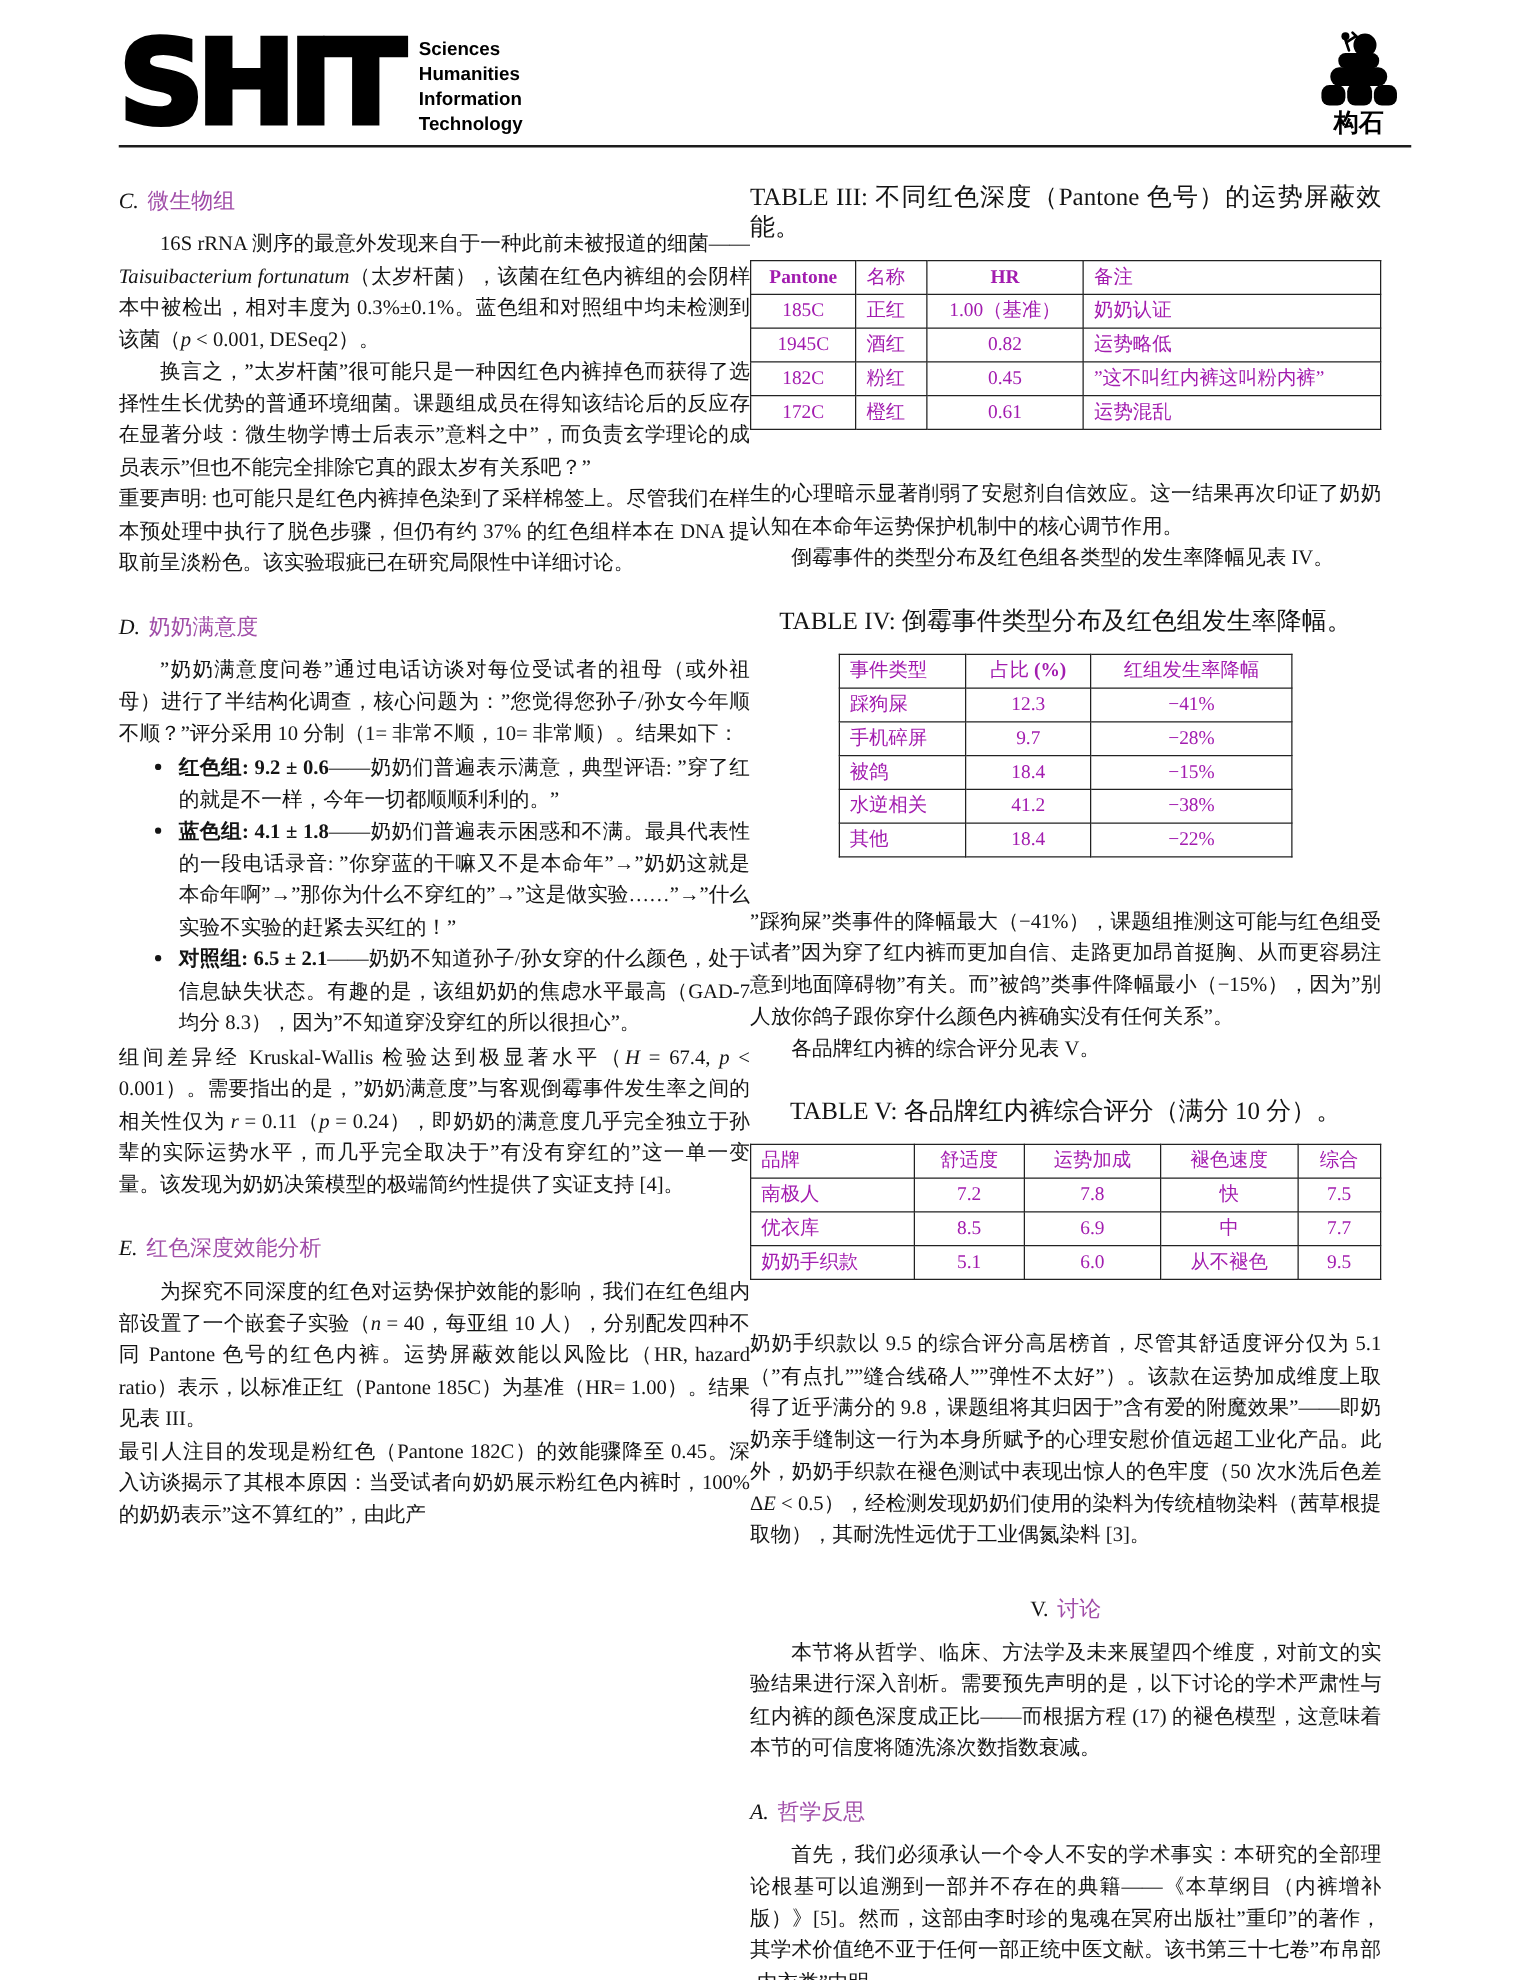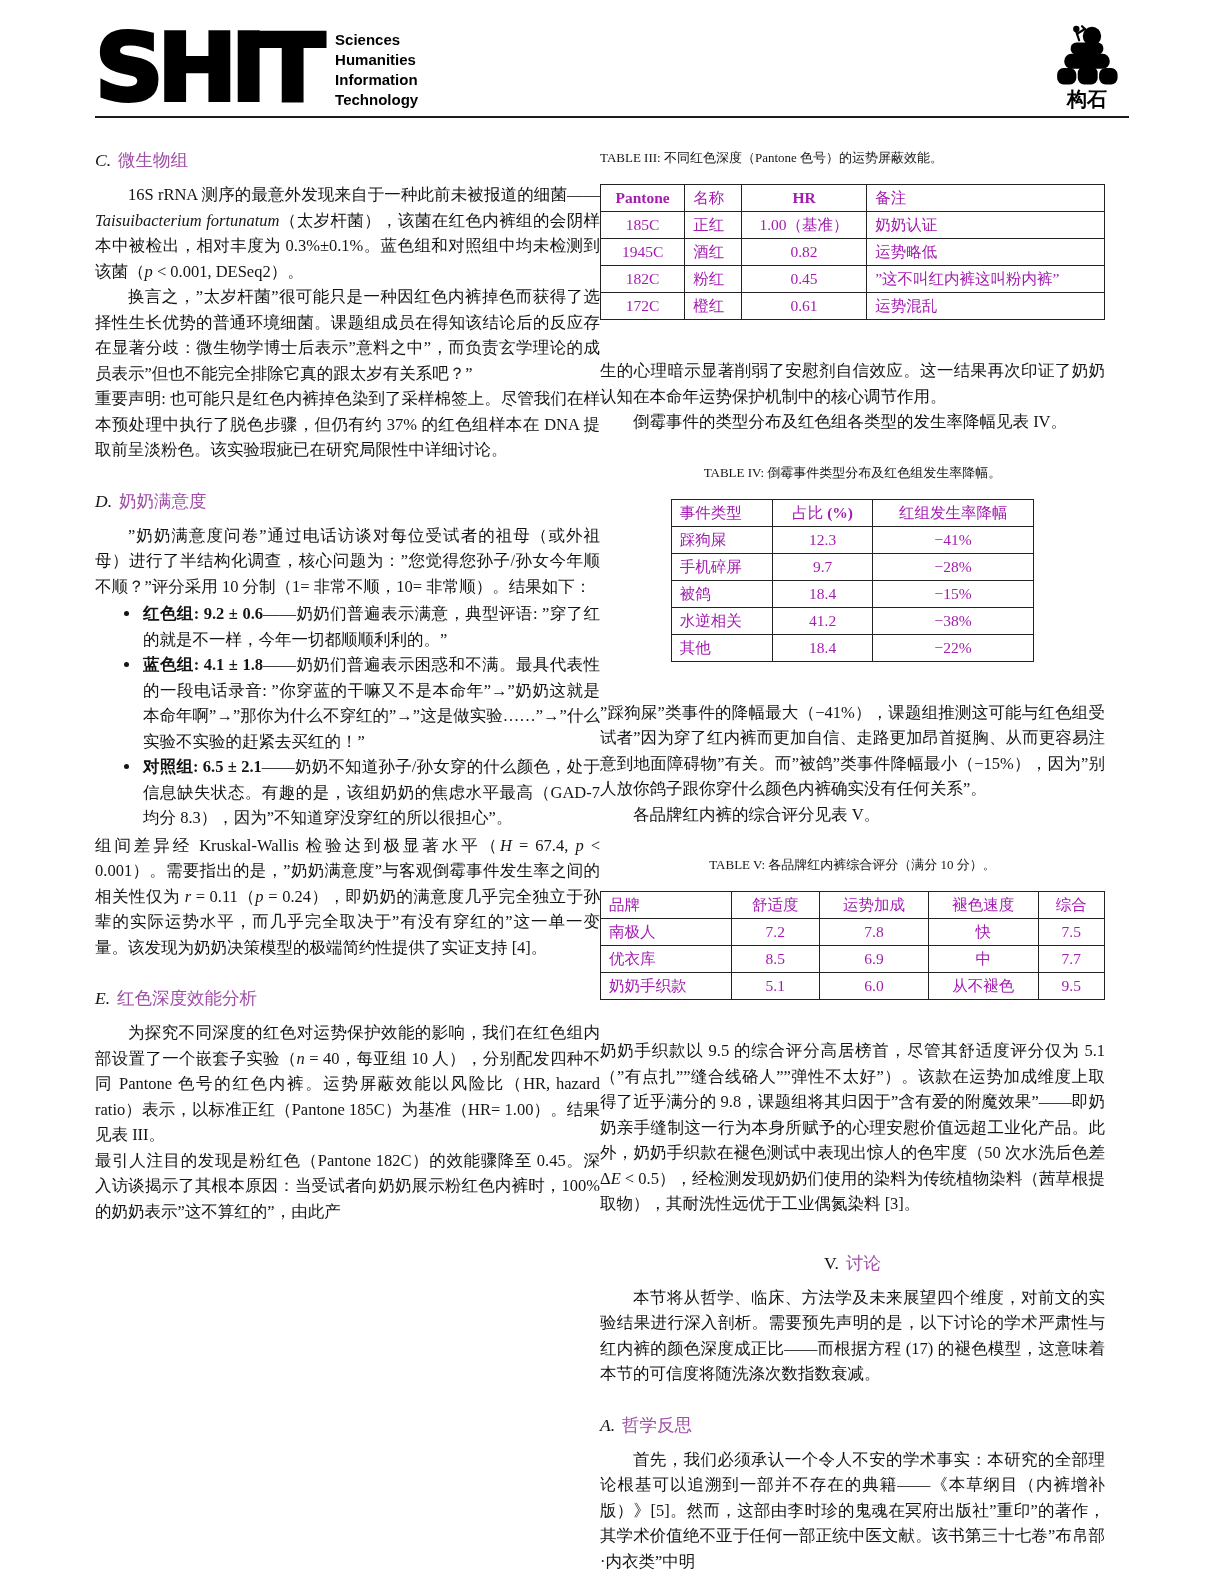--- a/index.html
+++ b/index.html
@@ -33,21 +33,21 @@
   .sec{ margin:26px 0 10px 0; font-size:17.5px; font-weight:normal; line-height:24px; }
   .sec.first{ margin-top:2px; }
   .sec.center{ text-align:center; margin-top:34px; }
   .sec-label{ font-style:italic; }
   .sec-label.roman{ font-style:normal; }
   .sec-title{ color:var(--accent); margin-left:7px;text-align:right; }
   
   ul.blist{ margin:2px 0 2px 0; padding-left:46px; }
   ul.blist li{ margin:0; padding-left:2px; }
   
-  .tbl-caption{ font-size:13px; line-height:24px; margin:0 0 14px 0; }
+  .tbl-caption{ font-size:20px; line-height:24px; margin:0 0 14px 0; }
   .tbl-caption.center{ text-align:center; }
   .tbl-caption.gap-top{ margin-top:26px; }
   table{ border-collapse:collapse; font-size:15.5px; line-height:21px; color:#a21caf; }
   th,td{ border:1px solid #222; padding:2px 8px 3px 8px; font-weight:normal; text-align:center; }
   table.t3{ width:100%; }
   table.t4{ width:72%; margin:0 auto; }
   table.t5{ width:100%; }
   .t3 th:nth-child(1), .t3 th:nth-child(3){ font-weight:bold; }
   .t3 th:nth-child(2), .t3 td:nth-child(2),
   .t3 th:nth-child(4), .t3 td:nth-child(4){ text-align:left; }

